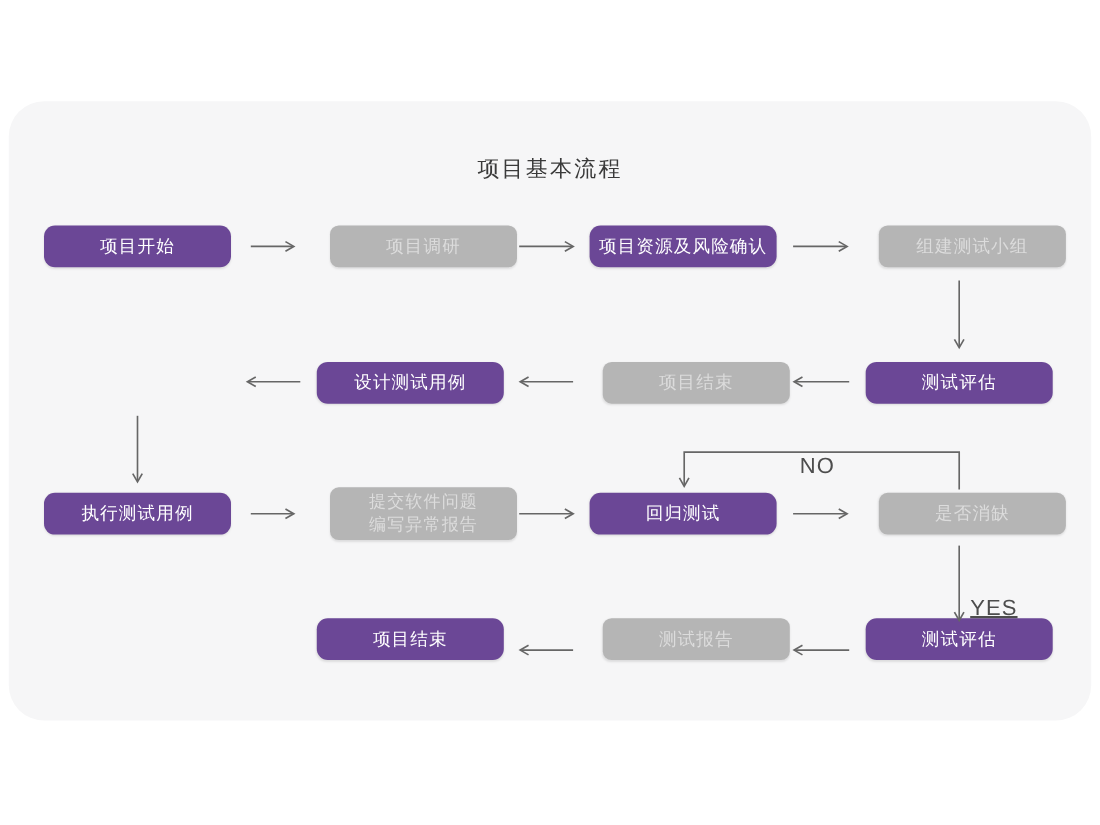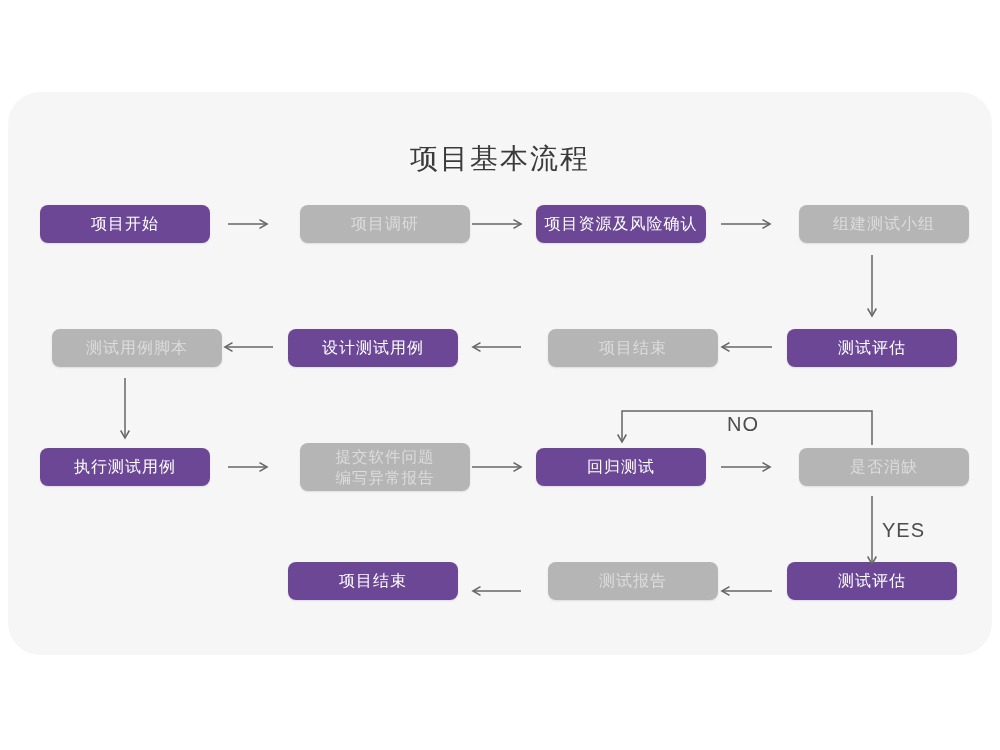--- a/index.html
+++ b/index.html
@@ -20,61 +20,60 @@
     font-family:"Liberation Sans","DejaVu Sans",sans-serif;
     overflow:hidden;
   }
   .stage{position:relative;width:1000px;height:750px;}
   .card{
     position:absolute;left:8px;top:92px;width:984px;height:563px;
     background:var(--card-bg);border-radius:32px;
   }
   .diagram-title{
     position:absolute;left:0;top:140px;width:1000px;
-    text-align:center;font-size:28px;font-weight:500;
+    text-align:center;font-size:20px;font-weight:500;
     color:var(--title-text);letter-spacing:2px;margin:0;
   }
   .node{
     position:absolute;width:170px;height:38px;
     display:flex;align-items:center;justify-content:center;
     border-radius:8px;font-size:16px;letter-spacing:1px;
     box-shadow:0 1px 2px rgba(0,0,0,0.10);
     text-align:center;
   }
-  .node.purple{background:var(--node-purple);color:var(--node-purple-text);}
+  .node.purple{background:var(--node-purple);color:var(--node-purple-text);border-radius:10px;}
   .node.gray{background:var(--node-gray);color:var(--node-gray-text);margin-left:12px;}
   .node.tall{top:443px;height:48px;white-space:pre-line;line-height:21px;font-size:15.5px;}
   .c1{left:40px}.c2{left:288px}.c3{left:536px}.c4{left:787px}
   .r1{top:205px}.r2{top:329px}.r3{top:448px}.r4{top:562px}
   .connector-layer{position:absolute;left:0;top:0;pointer-events:none;}
   .edge-label{
     position:absolute;font-size:20px;color:var(--edge-label-text);
     letter-spacing:1px;
   }
   .edge-label.no{left:727px;top:413px;}
-  .edge-label.yes{left:882px;top:519px;}
+  .edge-label.yes{left:882px;top:542px;text-decoration:underline;}
 </style>
 </head>
 <body>
 
 <div class="stage">
 
   <div class="card"></div>
 
   <h1 class="diagram-title">项目基本流程</h1>
 
   <div class="node purple c1 r1">项目开始</div>
   <div class="node gray   c2 r1">项目调研</div>
   <div class="node purple c3 r1">项目资源及风险确认</div>
   <div class="node gray   c4 r1">组建测试小组</div>
 
   <div class="node purple c4 r2">测试评估</div>
   <div class="node gray   c3 r2">项目结束</div>
   <div class="node purple c2 r2">设计测试用例</div>
-  <div class="node gray   c1 r2">测试用例脚本</div>
 
   <div class="node gray   c2 tall">提交软件问题
 编写异常报告</div>
   <div class="node purple c1 r3">执行测试用例</div>
   <div class="node purple c3 r3">回归测试</div>
   <div class="node gray   c4 r3">是否消缺</div>
 
   <div class="node purple c4 r4">测试评估</div>
   <div class="node gray   c3 r4">测试报告</div>
   <div class="node purple c2 r4">项目结束</div>

